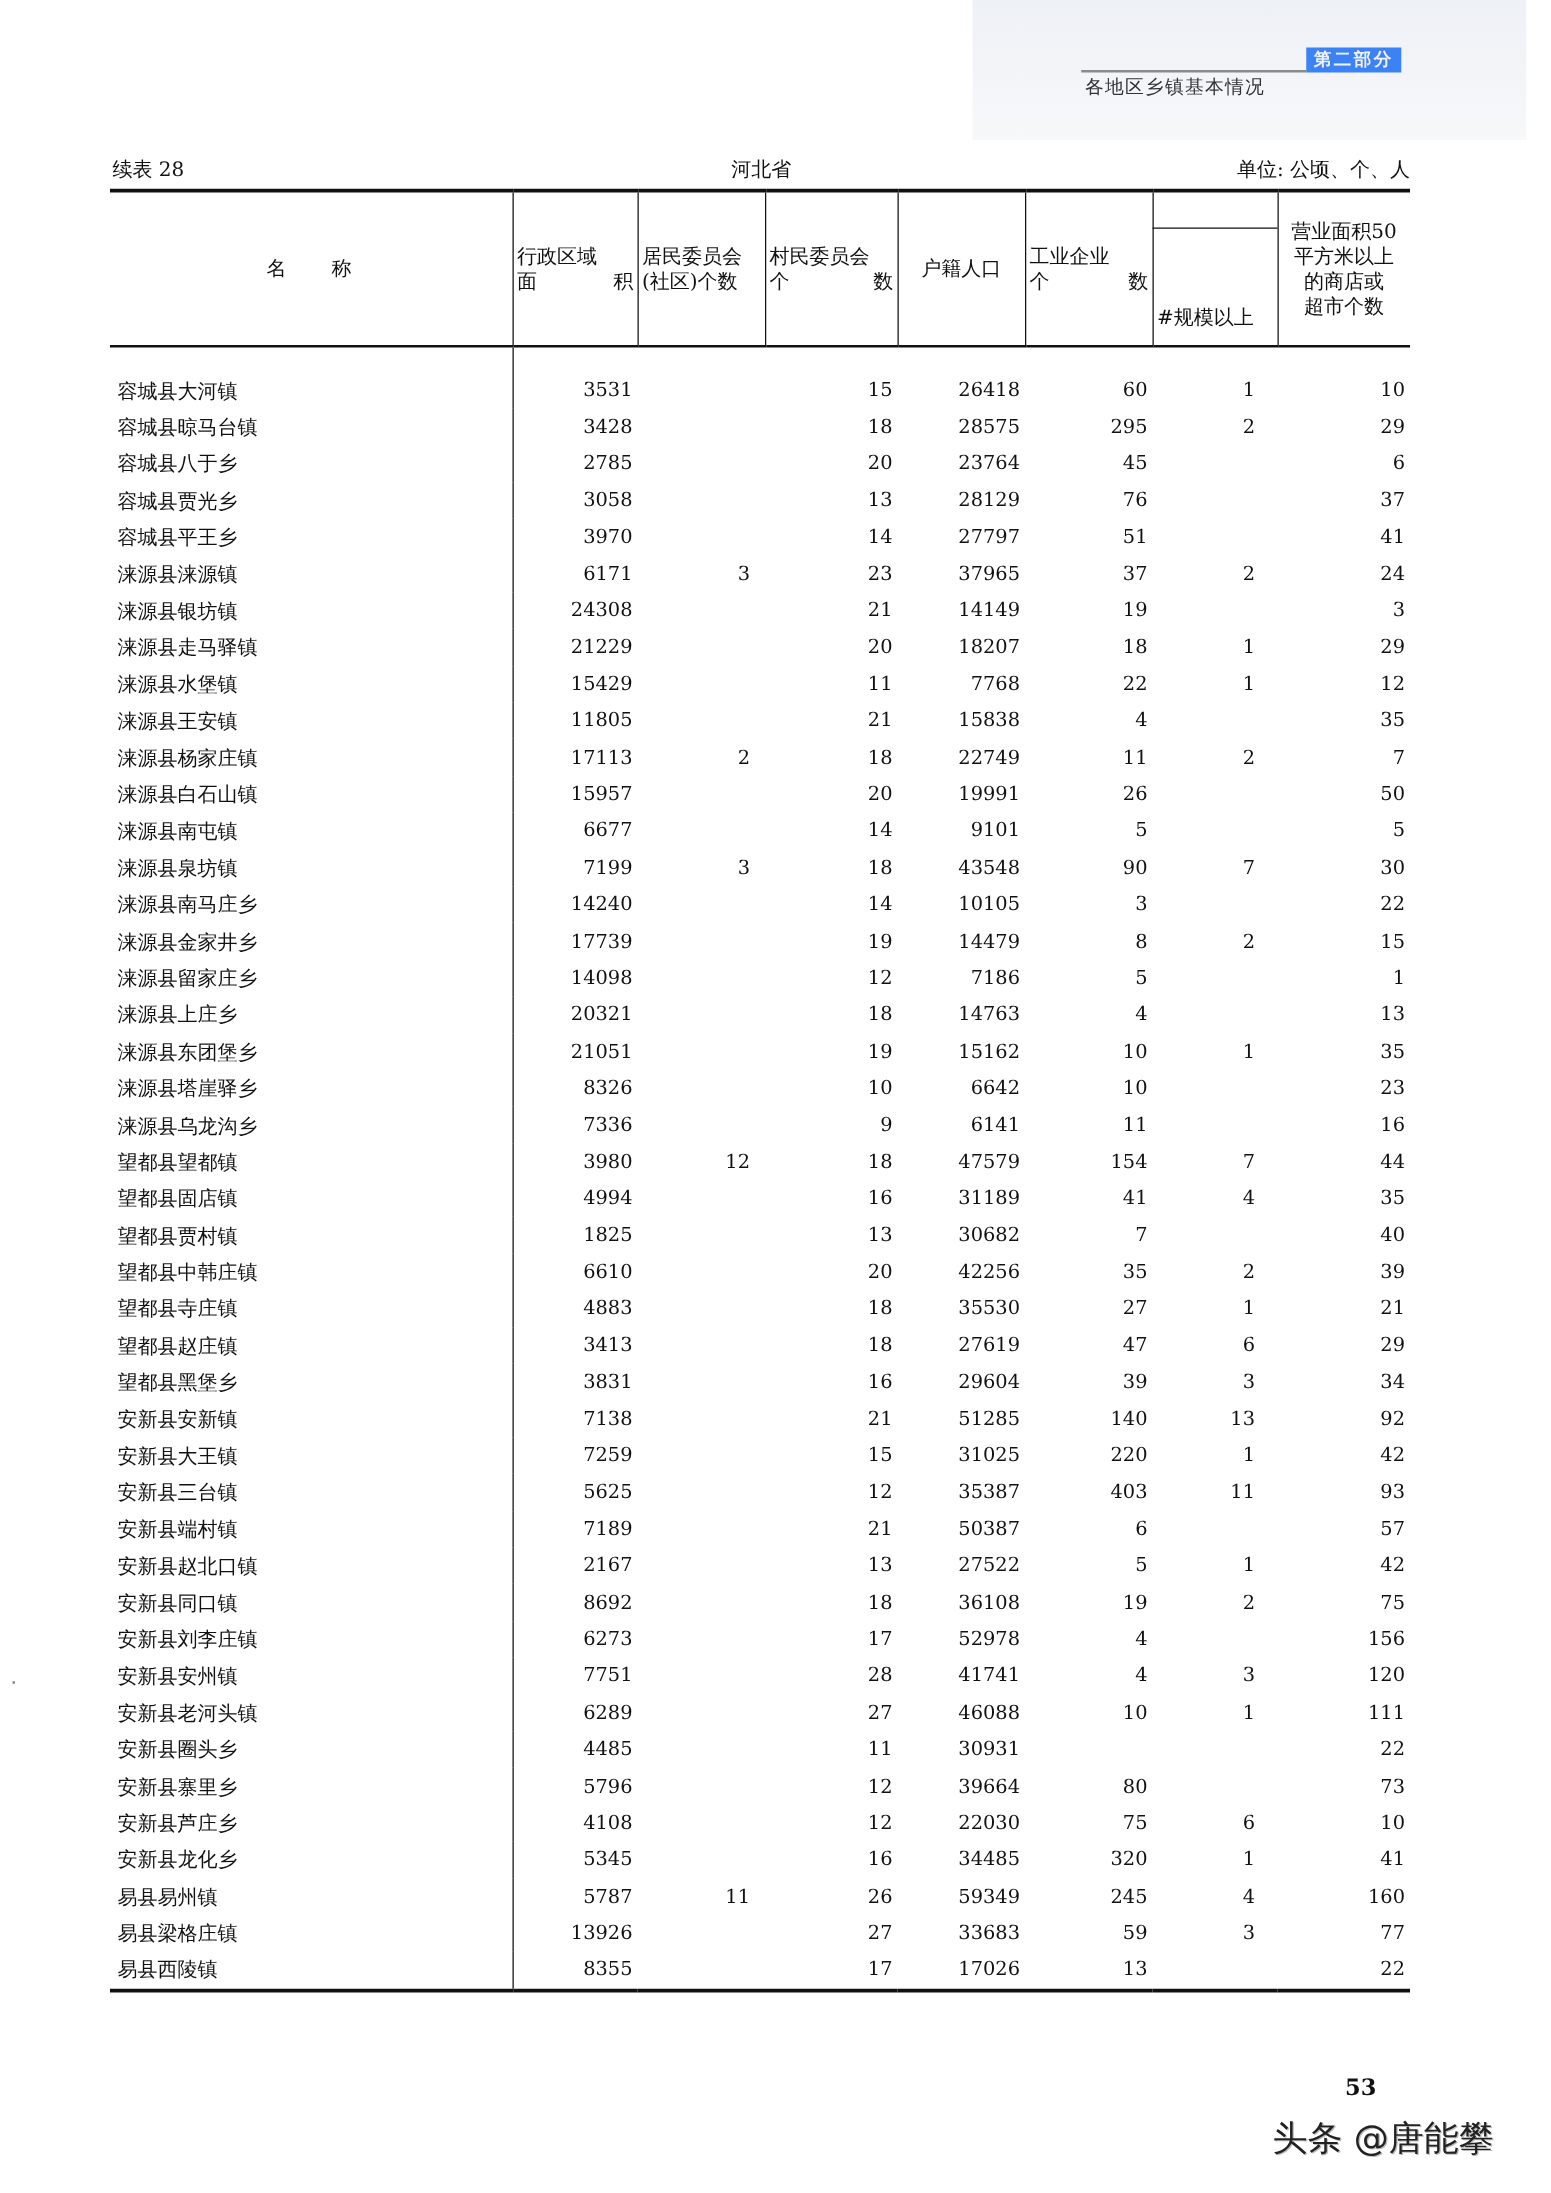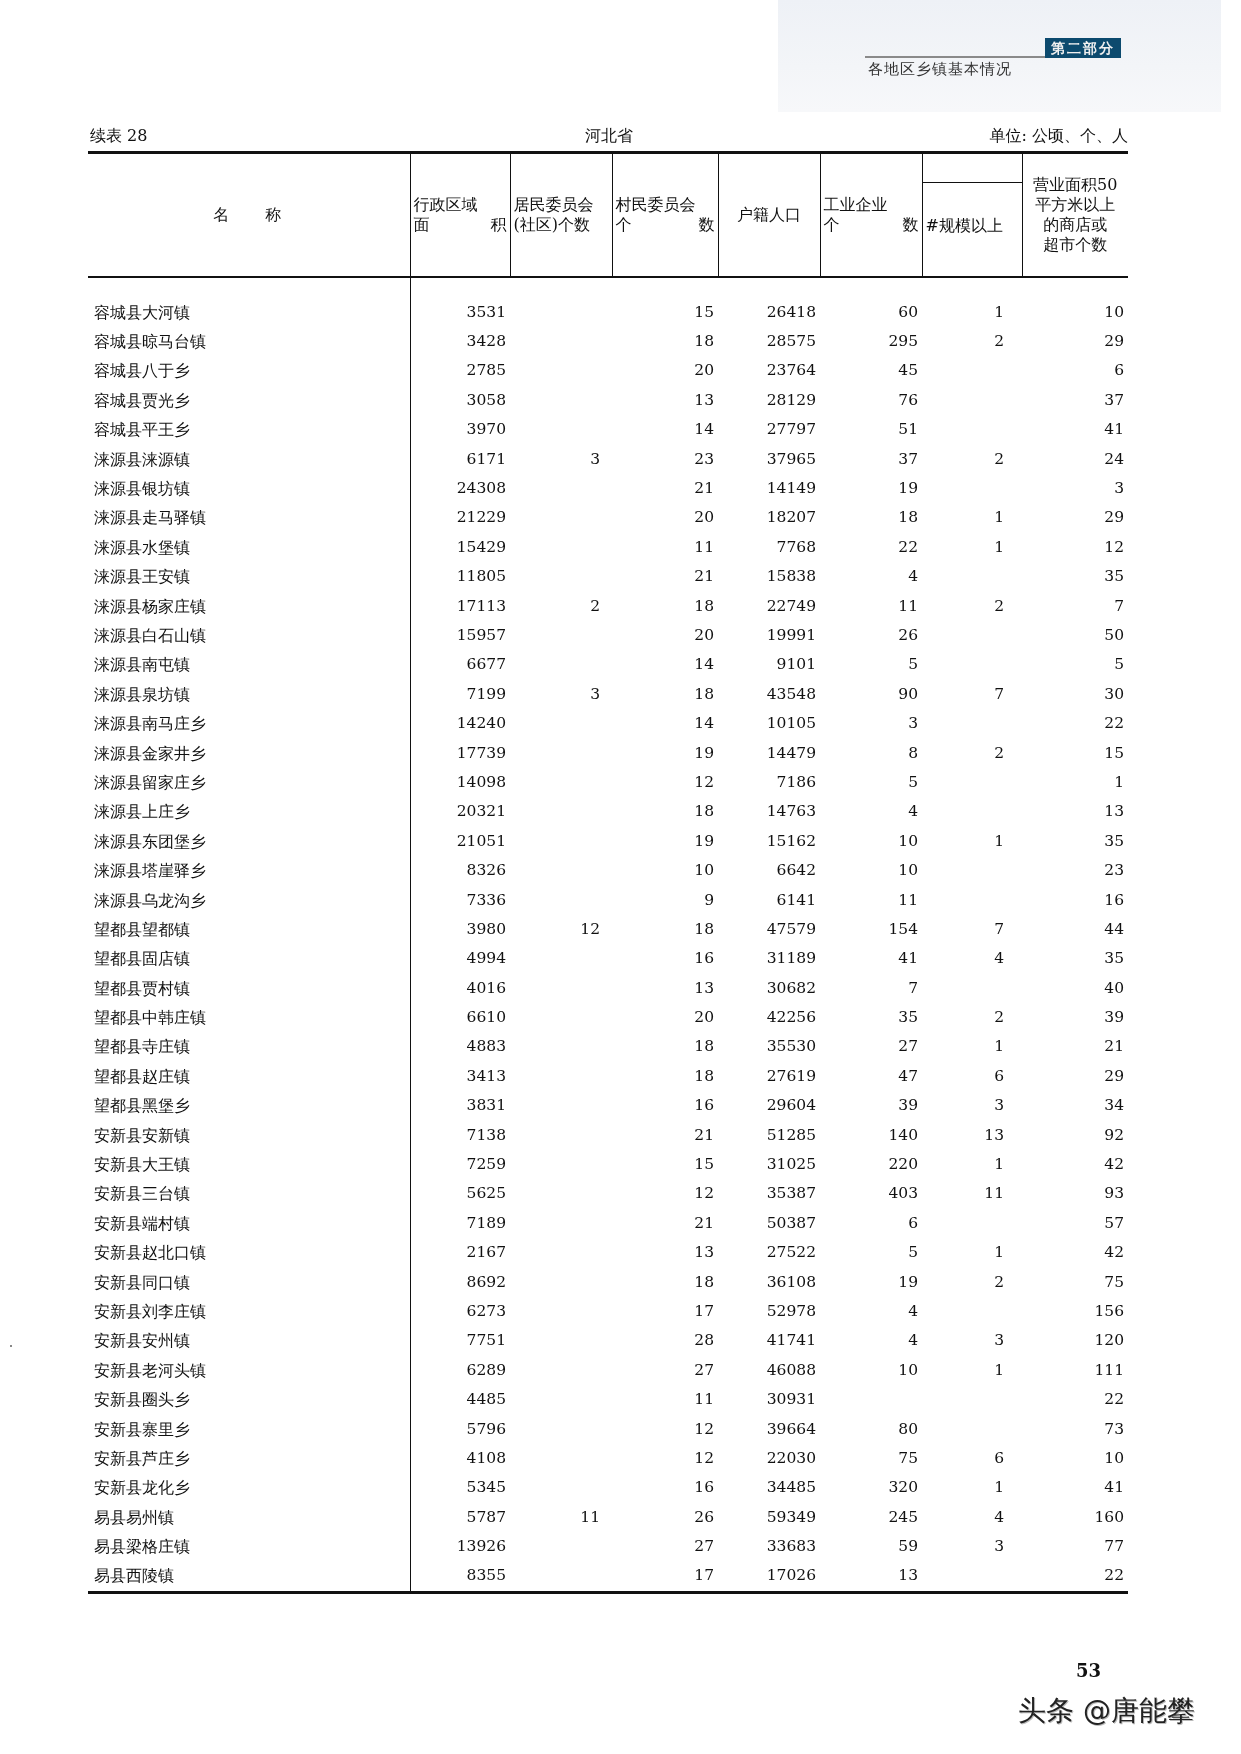--- a/index.html
+++ b/index.html
@@ -8,21 +8,21 @@
     background:#ffffff; color:#111;
     font-family:"DejaVu Serif","Liberation Serif",serif;
   }
   .hdr-band {
     position:absolute; left:778px; top:0; width:443px; height:112px;
     background:linear-gradient(180deg,#eef1f6 0%,#f3f5f8 60%,#f7f8fa 100%);
   }
   .hdr-rule { position:absolute; left:865px; top:56px; width:180px; height:2px; background:#8a8a8a; }
   .part-badge {
     position:absolute; left:1045px; top:38px; height:20px; padding:0 6px;
-    background:#0c4a6e; color:#f0f0f0; font-size:14px; line-height:20px;
+    background:#3b82f6; color:#f0f0f0; font-size:14px; line-height:20px;
     font-family:"DejaVu Sans",sans-serif; font-weight:bold; letter-spacing:2px;
   }
   .section-title {
     position:absolute; left:868px; top:60px; font-size:15px; color:#333;
     font-family:"DejaVu Sans",sans-serif; letter-spacing:1px;
   }
   .caption-row { position:absolute; top:126px; left:90px; width:1038px; height:24px; font-size:16px; }
   .caption-left { position:absolute; left:0; top:0; }
   .caption-center { position:absolute; left:495px; top:0; }
   .caption-right { position:absolute; right:0; top:0; }
@@ -36,21 +36,21 @@
   thead th {
     border-top:3px solid #111; border-bottom:2px solid #111;
     border-left:1.5px solid #111; font-weight:normal; vertical-align:middle;
     font-size:16px; line-height:20px; padding:0 3px; position:relative;
   }
   thead th.th-name { border-left:none; letter-spacing:36px; text-align:center; padding-left:36px; }
   thead th.th-left { text-align:left; }
   thead th.th-center { text-align:center; }
   .two-line { display:block; }
   .spread { display:flex; justify-content:space-between; }
-  th.th-sub { border-left:1.5px solid #111; vertical-align:bottom; padding-bottom:40px; text-align:left; }
+  th.th-sub { border-left:1.5px solid #111; vertical-align:bottom; padding-bottom:12px; text-align:left; }
   .sub-box {
     position:absolute; left:-1px; right:0; top:28px; height:0;
     border-top:1.5px solid #111;
   }
   tbody td {
     height:29.4px; padding:0 4px; text-align:right; line-height:29px;
     white-space:nowrap;
   }
   tbody td.name { text-align:left; padding-left:6px; font-size:16px; border-right:1.5px solid #111; }
   tbody tr:first-child td { padding-top:20px; }
@@ -357,21 +357,21 @@
           <td>4994</td>
           <td class="r-c2"></td>
           <td>16</td>
           <td>31189</td>
           <td>41</td>
           <td class="r-c6">4</td>
           <td>35</td>
         </tr>
         <tr>
           <td class="name">望都县贾村镇</td>
-          <td>4016</td>
+          <td>1825</td>
           <td class="r-c2"></td>
           <td>13</td>
           <td>30682</td>
           <td>7</td>
           <td class="r-c6"></td>
           <td>40</td>
         </tr>
         <tr>
           <td class="name">望都县中韩庄镇</td>
           <td>6610</td>

